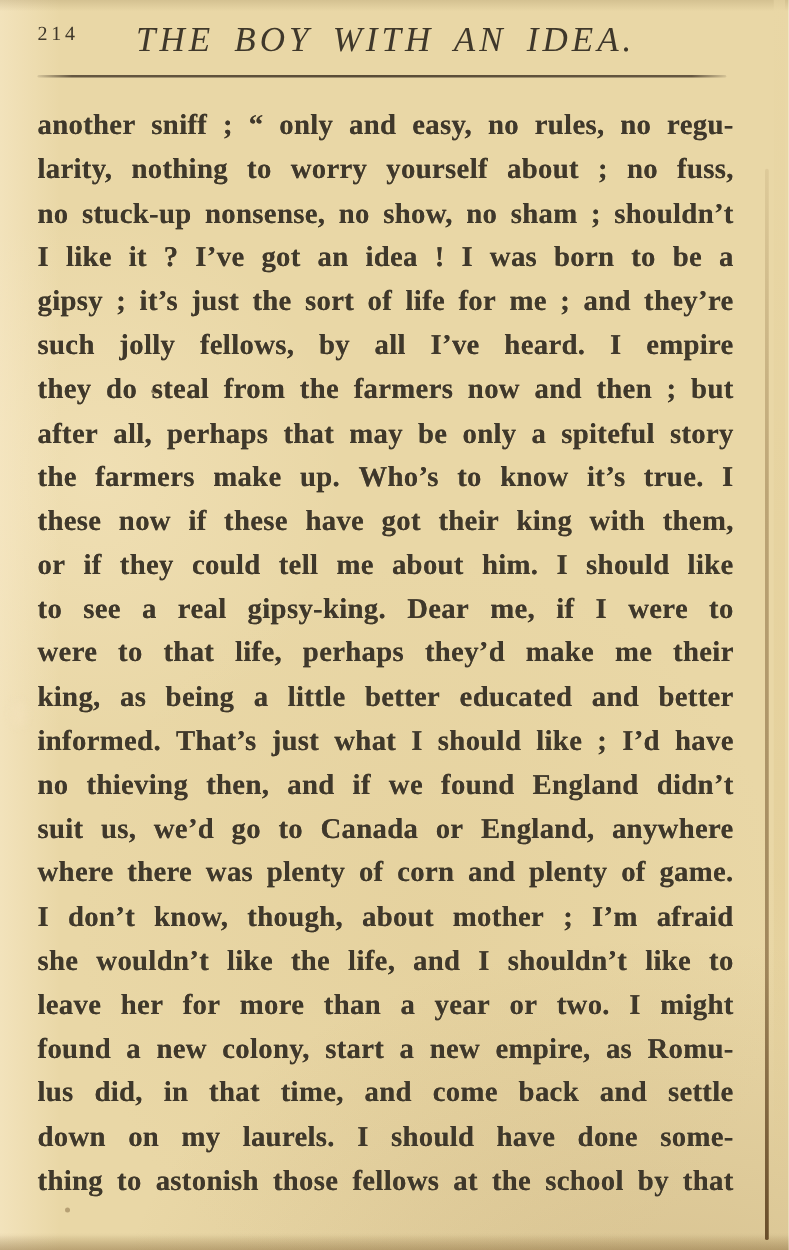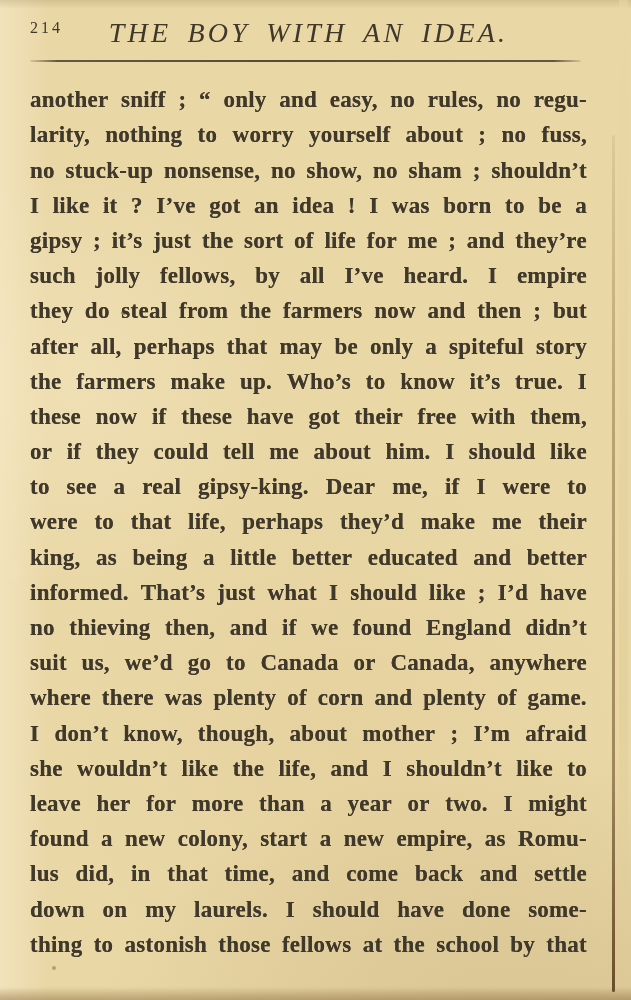--- a/index.html
+++ b/index.html
@@ -208,21 +208,21 @@
         <span>I</span>
       </div>
       <div class="textline">
         <span>these</span>
         <span>now</span>
         <span>if</span>
         <span>these</span>
         <span>have</span>
         <span>got</span>
         <span>their</span>
-        <span>free</span>
+        <span>king</span>
         <span>with</span>
         <span>them,</span>
       </div>
       <div class="textline">
         <span>or</span>
         <span>if</span>
         <span>they</span>
         <span>could</span>
         <span>tell</span>
         <span>me</span>
@@ -291,21 +291,21 @@
         <span>didn’t</span>
       </div>
       <div class="textline">
         <span>suit</span>
         <span>us,</span>
         <span>we’d</span>
         <span>go</span>
         <span>to</span>
         <span>Canada</span>
         <span>or</span>
-        <span>Canada,</span>
+        <span>England,</span>
         <span>anywhere</span>
       </div>
       <div class="textline">
         <span>where</span>
         <span>there</span>
         <span>was</span>
         <span>plenty</span>
         <span>of</span>
         <span>corn</span>
         <span>and</span>

